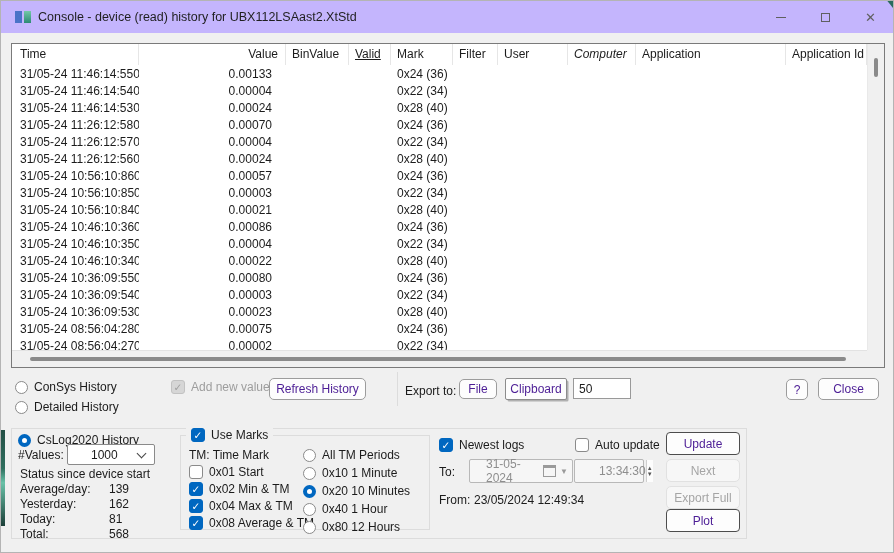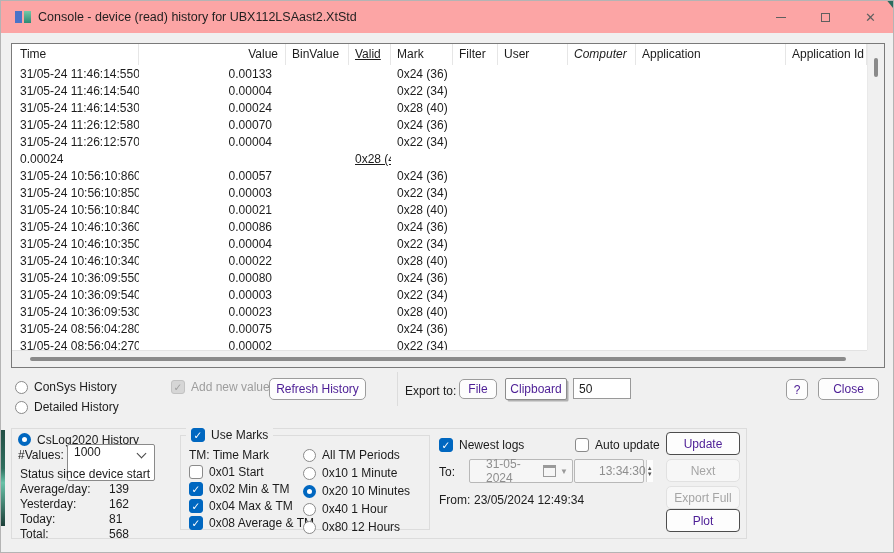--- a/index.html
+++ b/index.html
@@ -1,21 +1,21 @@
 <!DOCTYPE html>
 <html><head>
 <meta charset="utf-8">
 <style>
   html,body{margin:0;padding:0;background:#e8e8e8;}
   *{box-sizing:border-box;}
   #canvas{position:relative;width:894px;height:553px;overflow:hidden;
     font-family:"Liberation Sans","DejaVu Sans",sans-serif;font-size:12px;color:#1b1b1b;
     background:#f0f0f0;border:1px solid #b4b4b4;}
   
-  #titlebar{position:absolute;left:0;top:0;width:100%;height:32px;background:#fca5a5;display:flex;align-items:center;}
+  #titlebar{position:absolute;left:0;top:0;width:100%;height:32px;background:#c4b5fd;display:flex;align-items:center;}
   #app-icon{position:absolute;left:14px;top:8px;width:16px;height:16px;}
   #app-icon .p1{position:absolute;left:0;top:2px;width:7px;height:12px;background:#4a73c8;}
   #app-icon .p2{position:absolute;left:9px;top:2px;width:7px;height:12px;background:linear-gradient(#74c9a8,#2d8a74);}
   #title-text{position:absolute;left:37px;top:9px;font-size:12.5px;color:#1f1f1f;white-space:nowrap;}
   #caption-controls{position:absolute;right:0;top:0;height:32px;display:flex;}
   .capbtn{width:45px;height:32px;display:flex;align-items:center;justify-content:center;}
   .glyph-min{width:10px;border-top:1px solid #5f5f5f;}
   .glyph-max{width:9px;height:9px;border:1px solid #5f5f5f;}
   .glyph-close{font-size:13px;color:#5f5f5f;line-height:1;}
   #corner-artifact{position:absolute;right:0;top:0;width:7px;height:7px;background:#2a6b5e;clip-path:polygon(100% 0,100% 100%,20% 0);}
@@ -70,24 +70,24 @@
   #btn-refresh{left:268px;top:377px;width:97px;height:22px;}
   #lbl-exportto{position:absolute;left:404px;top:383px;}
   #btn-file{left:458px;top:378px;width:38px;height:20px;}
   #btn-clipboard{left:504px;top:377px;width:62px;height:22px;border-radius:2px;border-color:#8c8c8c;box-shadow:2px 2px 0 -0.5px #b0b0b0;}
   #input-count{position:absolute;left:572px;top:377px;width:58px;height:21px;background:#fff;border:1px solid #999;
       font-family:inherit;font-size:12px;padding:0 5px;color:#1b1b1b;}
   #btn-help{left:785px;top:378px;width:22px;height:21px;}
   #btn-close{left:817px;top:377px;width:61px;height:22px;}
   
   #bottom{left:10px;top:427px;width:736px;height:111px;}
-  #opt-cslog{position:absolute;left:6px;top:4px;display:flex;align-items:flex-start;}
+  #opt-cslog{position:absolute;left:6px;top:4px;display:flex;align-items:flex-end;}
   #lbl-values{position:absolute;left:6px;top:19px;}
-  #combo-values{position:absolute;left:55px;top:15px;width:88px;height:37px;background:#fff;border:1px solid #8a8a8a;border-radius:2px;
-      display:flex;align-items:flex-start;padding-left:6px;}
+  #combo-values{position:absolute;left:55px;top:15px;width:88px;height:21px;background:#fff;border:1px solid #8a8a8a;border-radius:2px;
+      display:flex;align-items:center;padding-left:23px;}
   .chev{width:7px;height:7px;border-right:1.4px solid #454545;border-bottom:1.4px solid #454545;transform:rotate(45deg);
       position:absolute;right:9px;top:5px;}
   #status-block{position:absolute;left:8px;top:38px;line-height:15px;}
   .stat-row{display:flex;height:15px;}
   .stat-row .sl{width:89px;}
   
   #usemarks-box{left:168px;top:6px;width:250px;height:95px;}
   #usemarks-cap{position:absolute;left:5px;top:-8px;display:flex;align-items:center;gap:6px;background:#f0f0f0;padding:0 5px;}
   .um-col{position:absolute;top:12px;display:flex;flex-direction:column;gap:3px;}
   #um-left{left:8px;}
@@ -214,20 +214,21 @@
           <div></div>
           <div>0x22 (34)</div>
           <div></div>
           <div></div>
           <div></div>
           <div></div>
           <div></div>
         </div>
 
         <div class="trow cols">
+          <div>31/05-24 11:26:12:560</div>
           <div>0.00024</div>
           <div></div>
           <div></div>
           <div>0x28 (40)</div>
           <div></div>
           <div></div>
           <div></div>
           <div></div>
           <div></div>
         </div>

